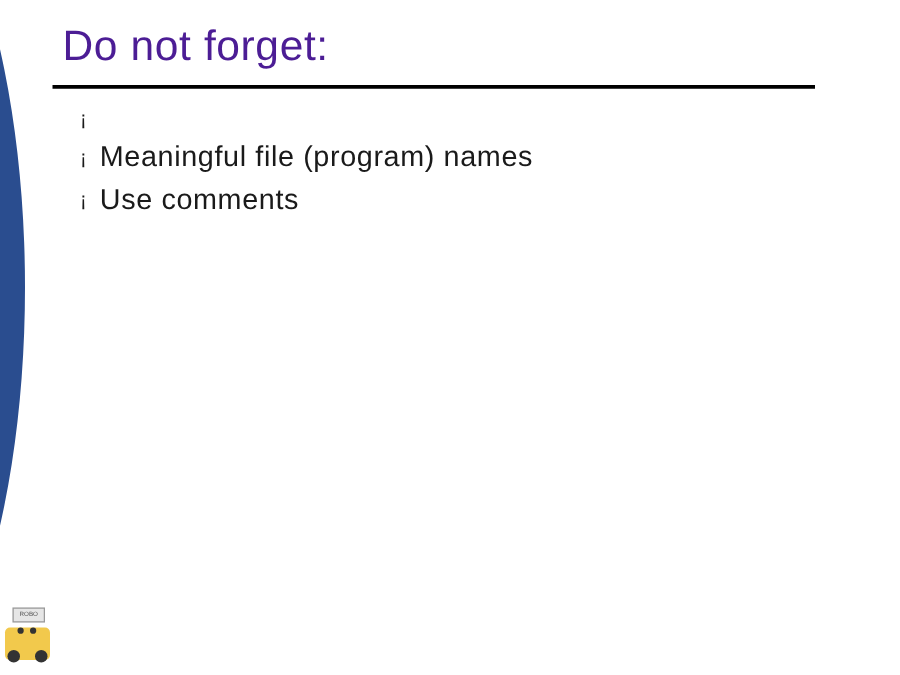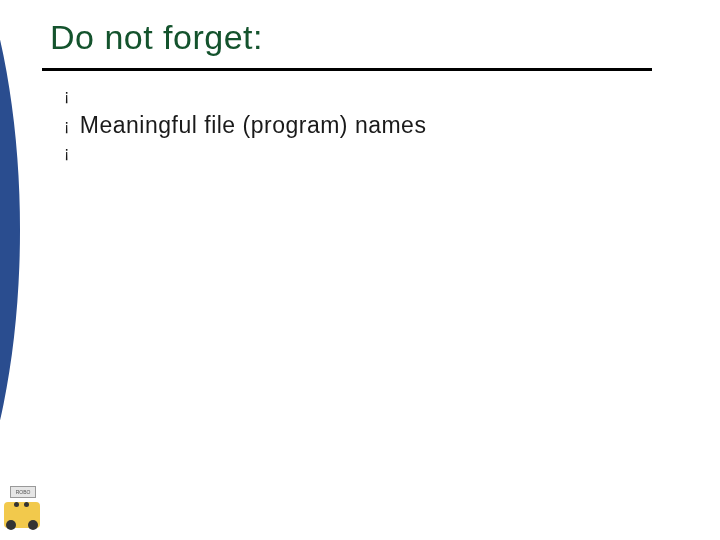--- a/index.html
+++ b/index.html
@@ -28,21 +28,21 @@
     height: 740px;
     border-radius: 50%;
     border: 32px solid #2a4d8f;
     box-sizing: border-box;
   }
   .title {
     position: absolute;
     top: 18px;
     left: 50px;
     font-size: 34px;
-    color: #14532d;
+    color: #4c1d95;
     font-weight: 400;
     letter-spacing: 0.5px;
   }
   .title-underline {
     position: absolute;
     top: 68px;
     left: 42px;
     width: 610px;
     height: 3px;
     background: #000;
@@ -130,20 +130,21 @@
 <div class="bullets">
   <div class="bullet-row">
     <span class="bullet-marker">¡</span>
   </div>
   <div class="bullet-row">
     <span class="bullet-marker">¡</span>
     <span>Meaningful file (program) names</span>
   </div>
   <div class="bullet-row">
     <span class="bullet-marker">¡</span>
+    <span>Use comments</span>
   </div>
 </div>
 
 <div class="corner-logo">
   <div class="lbl">ROBO</div>
   <div class="body"></div>
   <div class="dot d1"></div>
   <div class="dot d2"></div>
   <div class="wheel w1"></div>
   <div class="wheel w2"></div>

